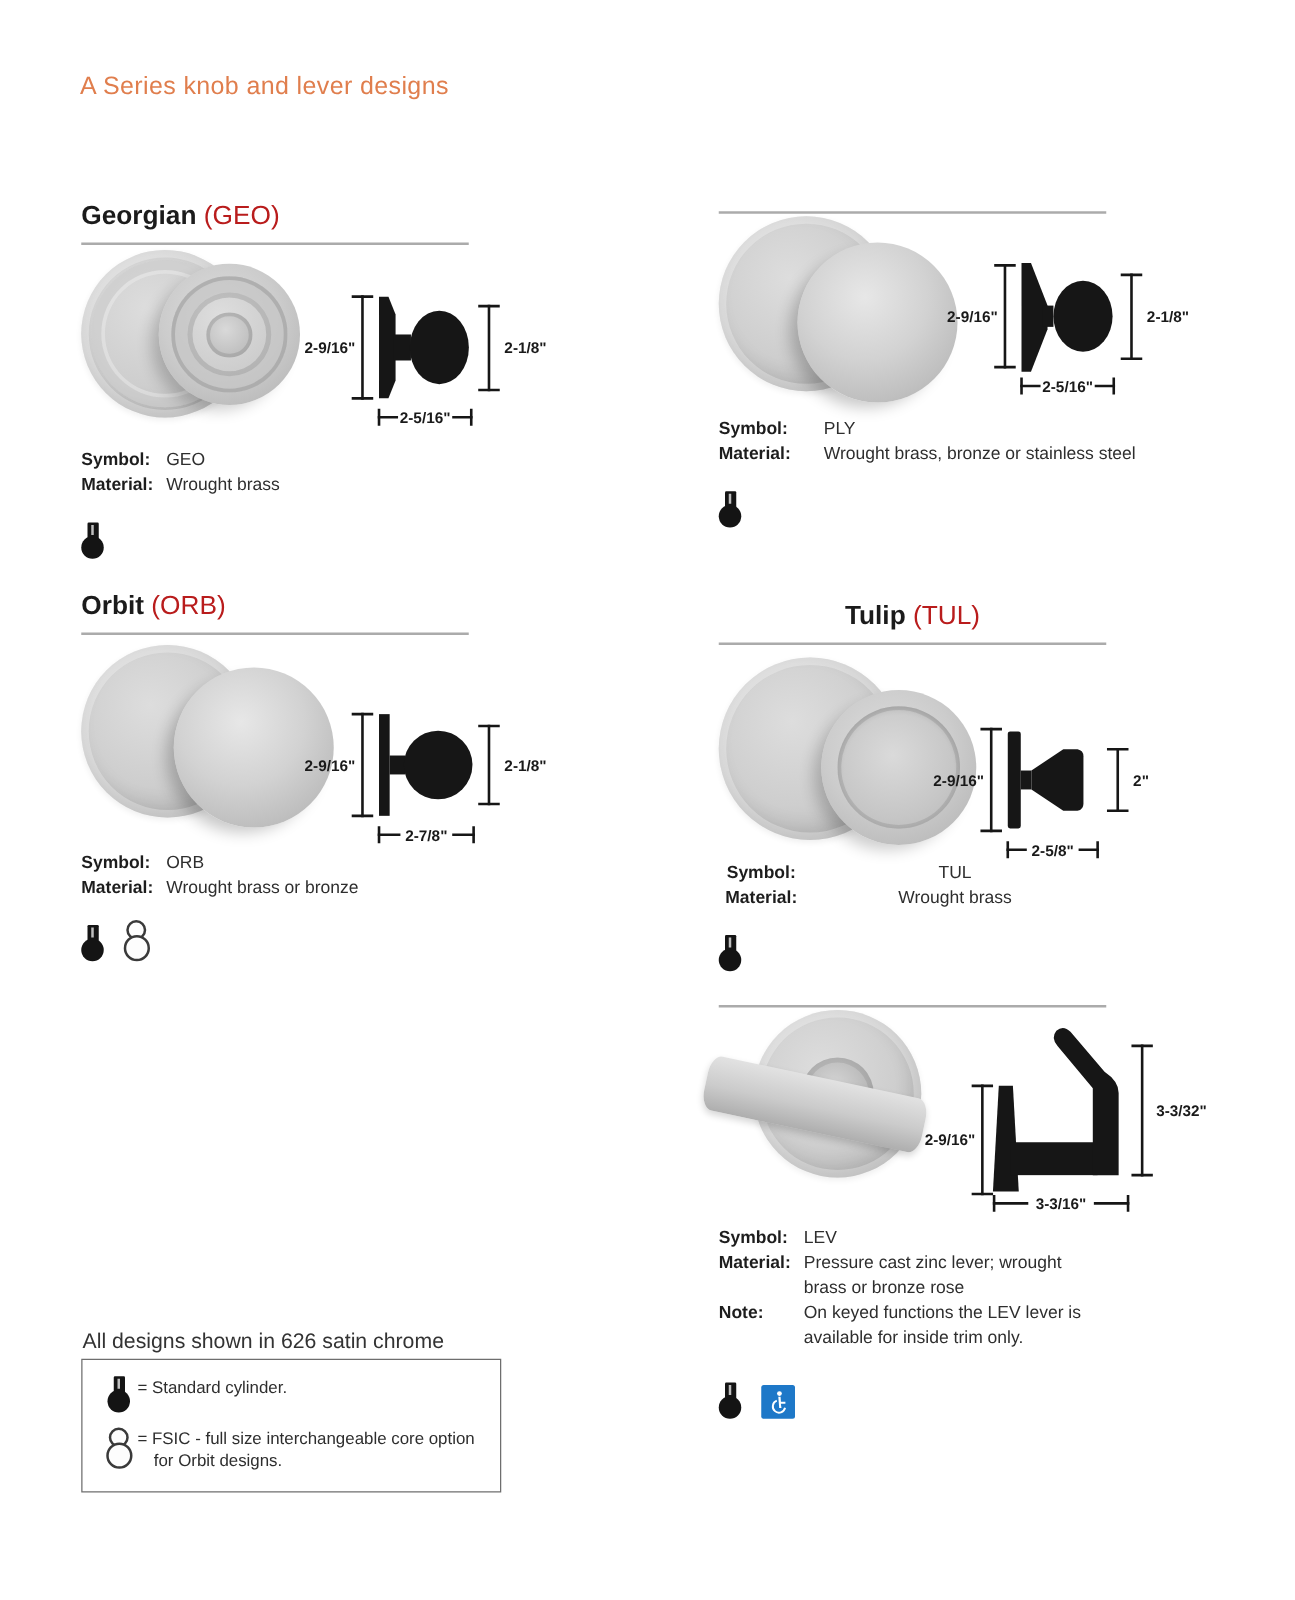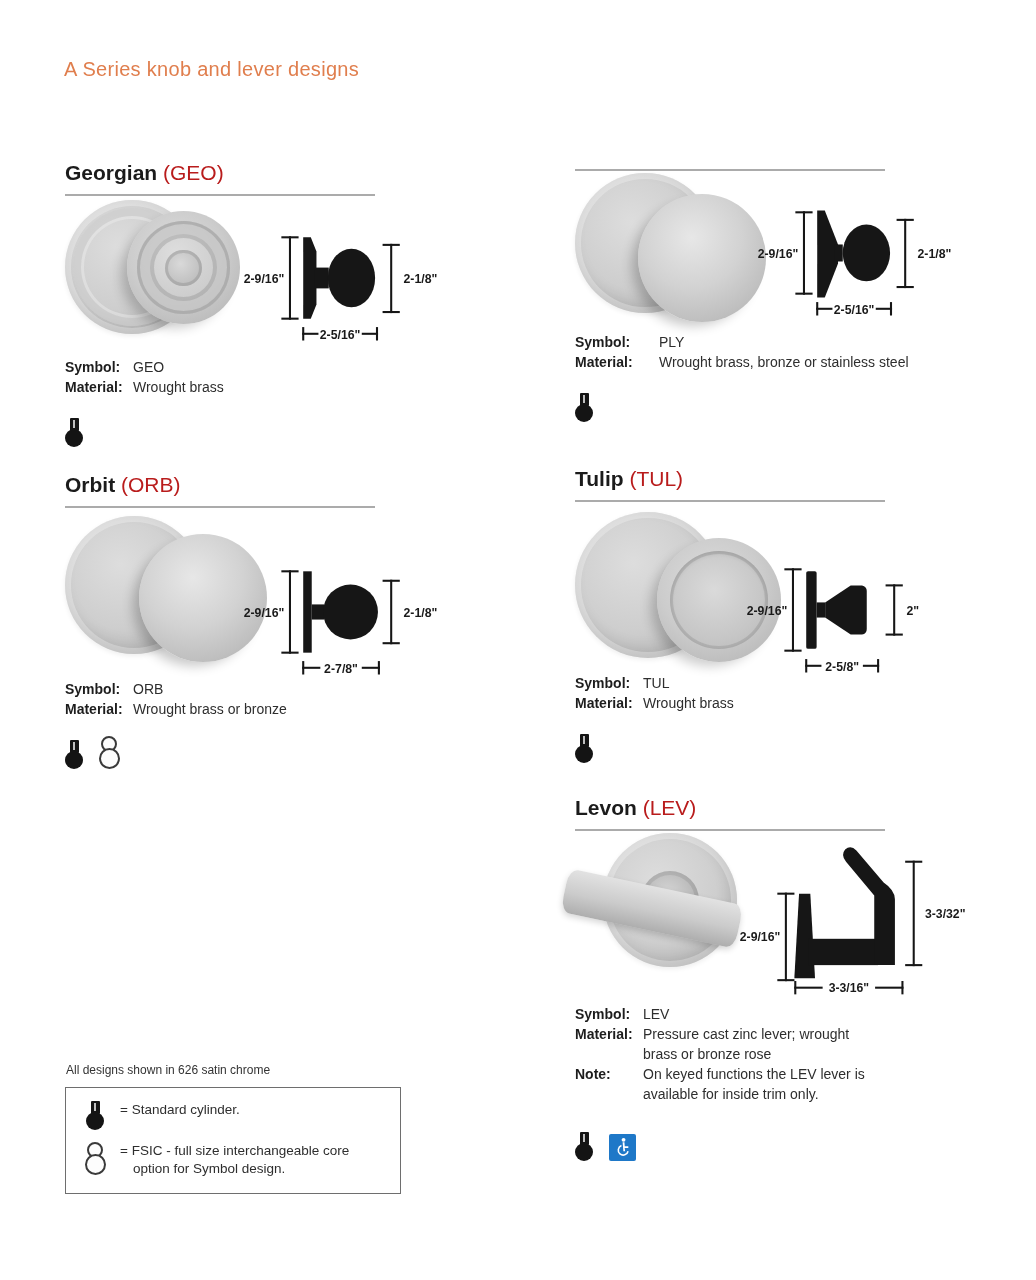--- a/index.html
+++ b/index.html
@@ -11,21 +11,21 @@
   .page-title {
     position:absolute; left:64px; top:58px;
     font-size:20px; font-weight:400; color:#e07e4d; letter-spacing:.3px;
   }
 
   
   .card { position:absolute; width:310px; }
   .card-geo { left:65px;  top:160px; }
   .card-ply { left:575px; top:160px; }
   .card-orb { left:65px;  top:472px; }
-  .card-tul { left:575px; top:466px; }
+  .card-tul { left:575px; top:480px;text-align:center; }
   .card-lev { left:575px; top:795px; }
 
   .card h2 { margin:0; font-size:21px; font-weight:700; color:#1b1b1b; line-height:1.2; }
   .card h2 .code { font-weight:400; color:#b91c1c; }
   .rule { height:2px; background:#8f8f8f; opacity:.75; margin-top:9px; }
 
   .content { position:relative; overflow:visible; }
   .content-sm { height:158px; }
   .content-md { height:168px; }
   .content-lev { height:170px; }
@@ -108,25 +108,25 @@
   .cyl-stem { width:9px; height:13px; background:#141414; margin:0 auto; border-radius:1px; position:relative; }
   .cyl-stem::after { content:""; position:absolute; left:3px; top:2px; width:2px; height:8px; background:#bfbfbf; }
   .cyl-head { width:18px; height:18px; border-radius:50%; background:#141414; margin-top:-2px; }
   .fsic { width:20px; }
   .fsic-top { width:12px; height:12px; border:2.5px solid #3a3a3a; border-radius:50%; margin:0 auto; background:#fdfdfd; }
   .fsic-bot { width:17px; height:17px; border:2.5px solid #3a3a3a; border-radius:50%; background:#fdfdfd; margin:-4px auto 0; }
   .ada { width:27px; height:27px; background:#1e78c8; border-radius:2px;
          display:flex; align-items:center; justify-content:center; }
 
   
-  .finish-note { position:absolute; left:66px; top:1063px; font-size:12px; color:#333; }
+  .finish-note { position:absolute; left:66px; top:1063px; font-size:17px; color:#333; }
   .legend-box { position:absolute; left:65px; top:1087px; width:336px;
     border:1.6px solid #6e6e6e; background:#fff; padding:13px 14px 15px; box-sizing:border-box;
     display:flex; flex-direction:column; gap:12px; }
-  .legend-item { display:flex; gap:10px; align-items:flex-start; font-size:13.5px; line-height:1.35; color:#2e2e2e; }
+  .legend-item { display:flex; align-items:flex-start; font-size:13.5px; line-height:1.35; color:#2e2e2e; }
   .legend-icon { width:30px; flex:0 0 30px; display:flex; justify-content:center; }
   .legend-text { flex:1; padding-left:13px; text-indent:-13px; }
 </style>
 </head>
 <body>
 
 <div class="page-title">A Series knob and lever designs</div>
 
 <section class="card card-geo">
   <h2>
@@ -339,24 +339,20 @@
   </div>
   <div class="icons-row">
     <div class="cyl">
         <div class="cyl-stem"></div>
         <div class="cyl-head"></div>
       </div>
   </div>
 </section>
 
 <section class="card card-lev">
-  <h2>
-    <span>Levon</span>
-    <span class="code">(LEV)</span>
-  </h2>
   <div class="rule"></div>
   <div class="content content-lev">
     <div class="photo photo-lev">
       <div class="rose"></div>
       <div class="hub"></div>
       <div class="lever-bar"></div>
     </div>
     <div class="diagram diag-lev">
       <svg class="dim-svg" viewBox="0 0 250 172" width="235" height="162">
         <line x1="44" y1="58" x2="60" y2="58"></line>
@@ -421,15 +417,15 @@
       </span>
     <span class="legend-text">= Standard cylinder.</span>
   </div>
   <div class="legend-item">
     <span class="legend-icon">
         <span class="fsic">
           <span class="fsic-top" style="display:block"></span>
           <span class="fsic-bot" style="display:block"></span>
         </span>
       </span>
-    <span class="legend-text">= FSIC - full size interchangeable core option for Symbol design.</span>
+    <span class="legend-text">= FSIC - full size interchangeable core option for Orbit designs.</span>
   </div>
 </div>
 
 </body></html>

